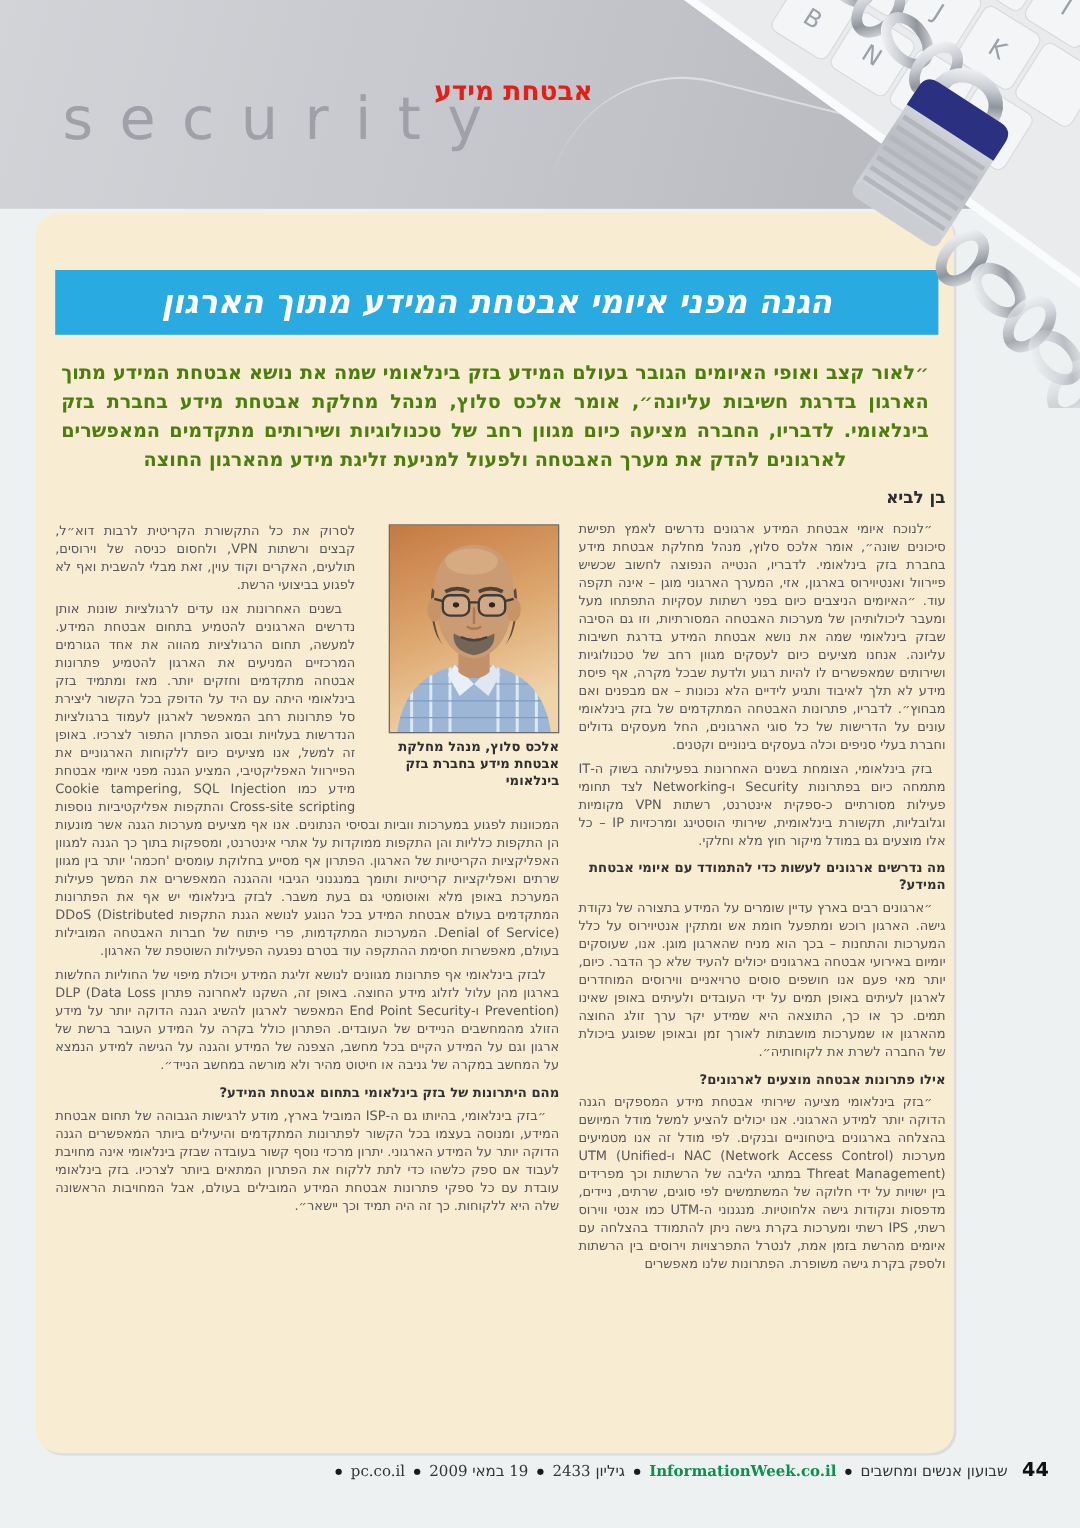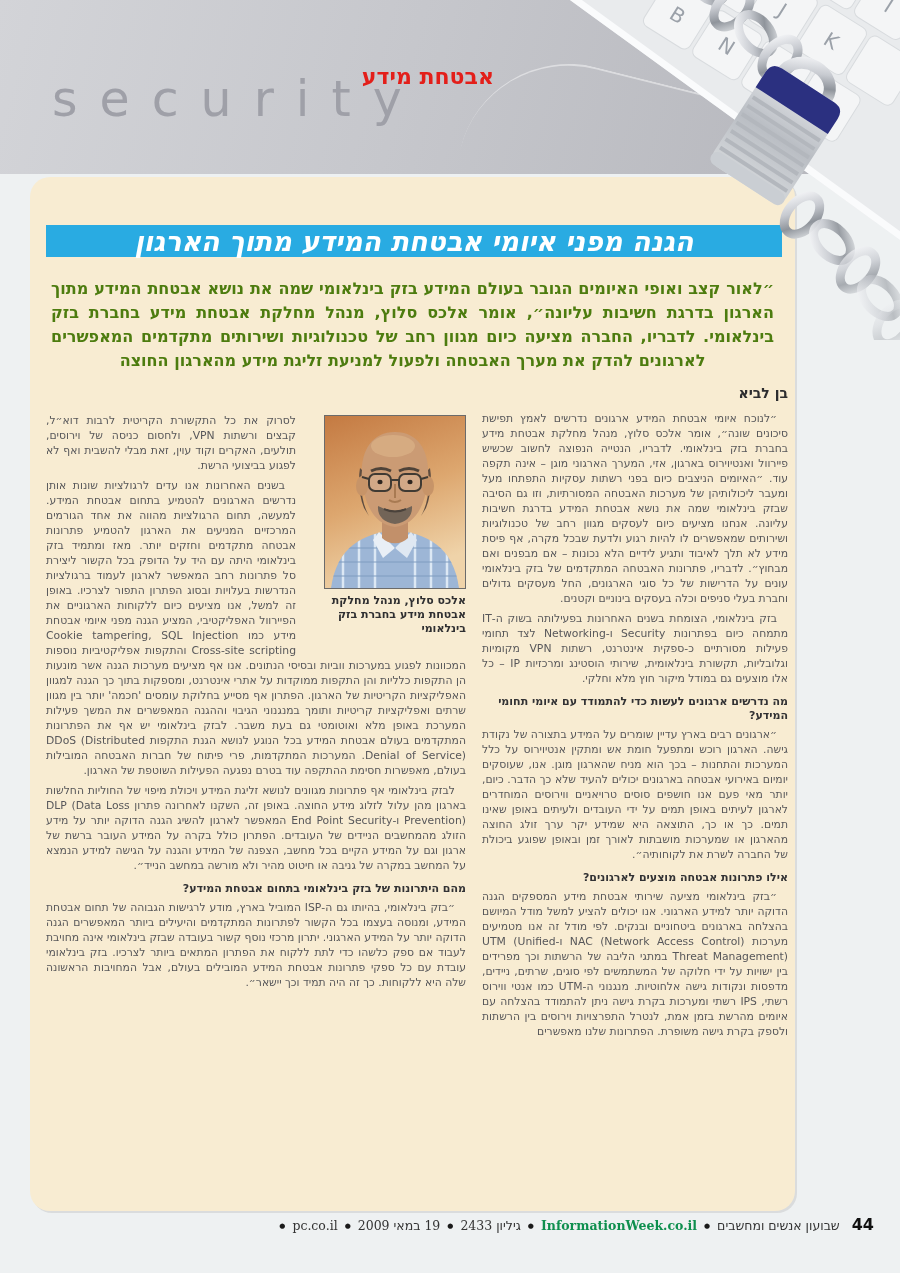--- a/index.html
+++ b/index.html
@@ -14,21 +14,21 @@
   .kicker{position:absolute;left:52px;top:71px;font-size:49px;color:#9fa0a8;
         letter-spacing:22px;white-space:nowrap;}
   .section-title{position:absolute;right:406px;top:64px;direction:rtl;
         font-size:22px;font-weight:bold;color:#e31f1a;white-space:nowrap;}
   .photo-wrap{position:absolute;right:0;top:0;width:360px;height:340px;pointer-events:none;z-index:4;}
 
   
   .article-box{position:absolute;left:30px;top:177px;width:765px;height:1034px;
         background:#f8ecd2;border-radius:20px;overflow:hidden;z-index:1;
         box-shadow:2px 2px 0 rgba(160,160,160,.25);}
-  .headline-bar{margin:48px 13px 0 16px;height:32px;background:#29abe2;
+  .headline-bar{margin:48px 13px 0 16px;height:54px;background:#29abe2;
         display:flex;align-items:center;justify-content:center;direction:rtl;}
   .headline-bar span{color:#ffffff;font-size:27px;font-weight:bold;font-style:italic;
         white-space:nowrap;transform:scaleY(1.02);}
   .lead{margin:20px 21px 0 21px;direction:rtl;text-align:justify;text-align-last:center;
         font-size:16px;line-height:24px;font-weight:bold;color:#4d7c0f;}
   .byline{margin:12px 7px 0 0;direction:rtl;text-align:right;
         font-size:14px;font-weight:bold;color:#2d2d2f;}
   .cols{display:flex;direction:rtl;margin:10px 7px 0 16px;gap:16px;}
   .col-first{width:306px;flex:none;}
   .col-second{width:420px;flex:none;padding-top:2px;}
@@ -155,21 +155,21 @@
 
     <div class="lead">״לאור קצב ואופי האיומים הגובר בעולם המידע בזק בינלאומי שמה את נושא אבטחת המידע מתוך הארגון בדרגת חשיבות עליונה״, אומר אלכס סלוץ, מנהל מחלקת אבטחת מידע בחברת בזק בינלאומי. לדבריו, החברה מציעה כיום מגוון רחב של טכנולוגיות ושירותים מתקדמים המאפשרים לארגונים להדק את מערך האבטחה ולפעול למניעת זליגת מידע מהארגון החוצה</div>
 
     <div class="byline">בן לביא</div>
 
     <div class="cols body-text">
 
       <div class="col-first">
         <p class="indent">״לנוכח איומי אבטחת המידע ארגונים נדרשים לאמץ תפישת סיכונים שונה״, אומר אלכס סלוץ, מנהל מחלקת אבטחת מידע בחברת בזק בינלאומי. לדבריו, הנטייה הנפוצה לחשוב שכשיש פיירוול ואנטיוירוס בארגון, אזי, המערך הארגוני מוגן – אינה תקפה עוד. ״האיומים הניצבים כיום בפני רשתות עסקיות התפתחו מעל ומעבר ליכולותיהן של מערכות האבטחה המסורתיות, וזו גם הסיבה שבזק בינלאומי שמה את נושא אבטחת המידע בדרגת חשיבות עליונה. אנחנו מציעים כיום לעסקים מגוון רחב של טכנולוגיות ושירותים שמאפשרים לו להיות רגוע ולדעת שבכל מקרה, אף פיסת מידע לא תלך לאיבוד ותגיע לידיים הלא נכונות – אם מבפנים ואם מבחוץ״. לדבריו, פתרונות האבטחה המתקדמים של בזק בינלאומי עונים על הדרישות של כל סוגי הארגונים, החל מעסקים גדולים וחברת בעלי סניפים וכלה בעסקים בינוניים וקטנים.</p>
         <p class="indent">בזק בינלאומי, הצומחת בשנים האחרונות בפעילותה בשוק ה-IT מתמחה כיום בפתרונות Security ו-Networking לצד תחומי פעילות מסורתיים כ-ספקית אינטרנט, רשתות VPN מקומיות וגלובליות, תקשורת בינלאומית, שירותי הוסטינג ומרכזיות IP – כל אלו מוצעים גם במודל מיקור חוץ מלא וחלקי.</p>
-        <div class="subhead">מה נדרשים ארגונים לעשות כדי להתמודד עם איומי תחומי המידע?</div>
+        <div class="subhead">מה נדרשים ארגונים לעשות כדי להתמודד עם איומי אבטחת המידע?</div>
         <p class="indent">״ארגונים רבים בארץ עדיין שומרים על המידע בתצורה של נקודת גישה. הארגון רוכש ומתפעל חומת אש ומתקין אנטיוירוס על כלל המערכות והתחנות – בכך הוא מניח שהארגון מוגן. אנו, שעוסקים יומיום באירועי אבטחה בארגונים יכולים להעיד שלא כך הדבר. כיום, יותר מאי פעם אנו חושפים סוסים טרויאניים ווירוסים המוחדרים לארגון לעיתים באופן תמים על ידי העובדים ולעיתים באופן שאינו תמים. כך או כך, התוצאה היא שמידע יקר ערך זולג החוצה מהארגון או שמערכות מושבתות לאורך זמן ובאופן שפוגע ביכולת של החברה לשרת את לקוחותיה״.</p>
         <div class="subhead">אילו פתרונות אבטחה מוצעים לארגונים?</div>
         <p class="indent">״בזק בינלאומי מציעה שירותי אבטחת מידע המספקים הגנה הדוקה יותר למידע הארגוני. אנו יכולים להציע למשל מודל המיושם בהצלחה בארגונים ביטחוניים ובנקים. לפי מודל זה אנו מטמיעים מערכות NAC (Network Access Control) ו-UTM (Unified Threat Management) במתגי הליבה של הרשתות וכך מפרידים בין ישויות על ידי חלוקה של המשתמשים לפי סוגים, שרתים, ניידים, מדפסות ונקודות גישה אלחוטיות. מנגנוני ה-UTM כמו אנטי ווירוס רשתי, IPS רשתי ומערכות בקרת גישה ניתן להתמודד בהצלחה עם איומים מהרשת בזמן אמת, לנטרל התפרצויות וירוסים בין הרשתות ולספק בקרת גישה משופרת. הפתרונות שלנו מאפשרים</p>
       </div>
 
       <div class="col-second">
 
         <figure class="figure" style="margin:2px 0 8px 12px;">
           <svg class="frame" viewBox="0 0 140 172" xmlns="http://www.w3.org/2000/svg">
             <defs>

